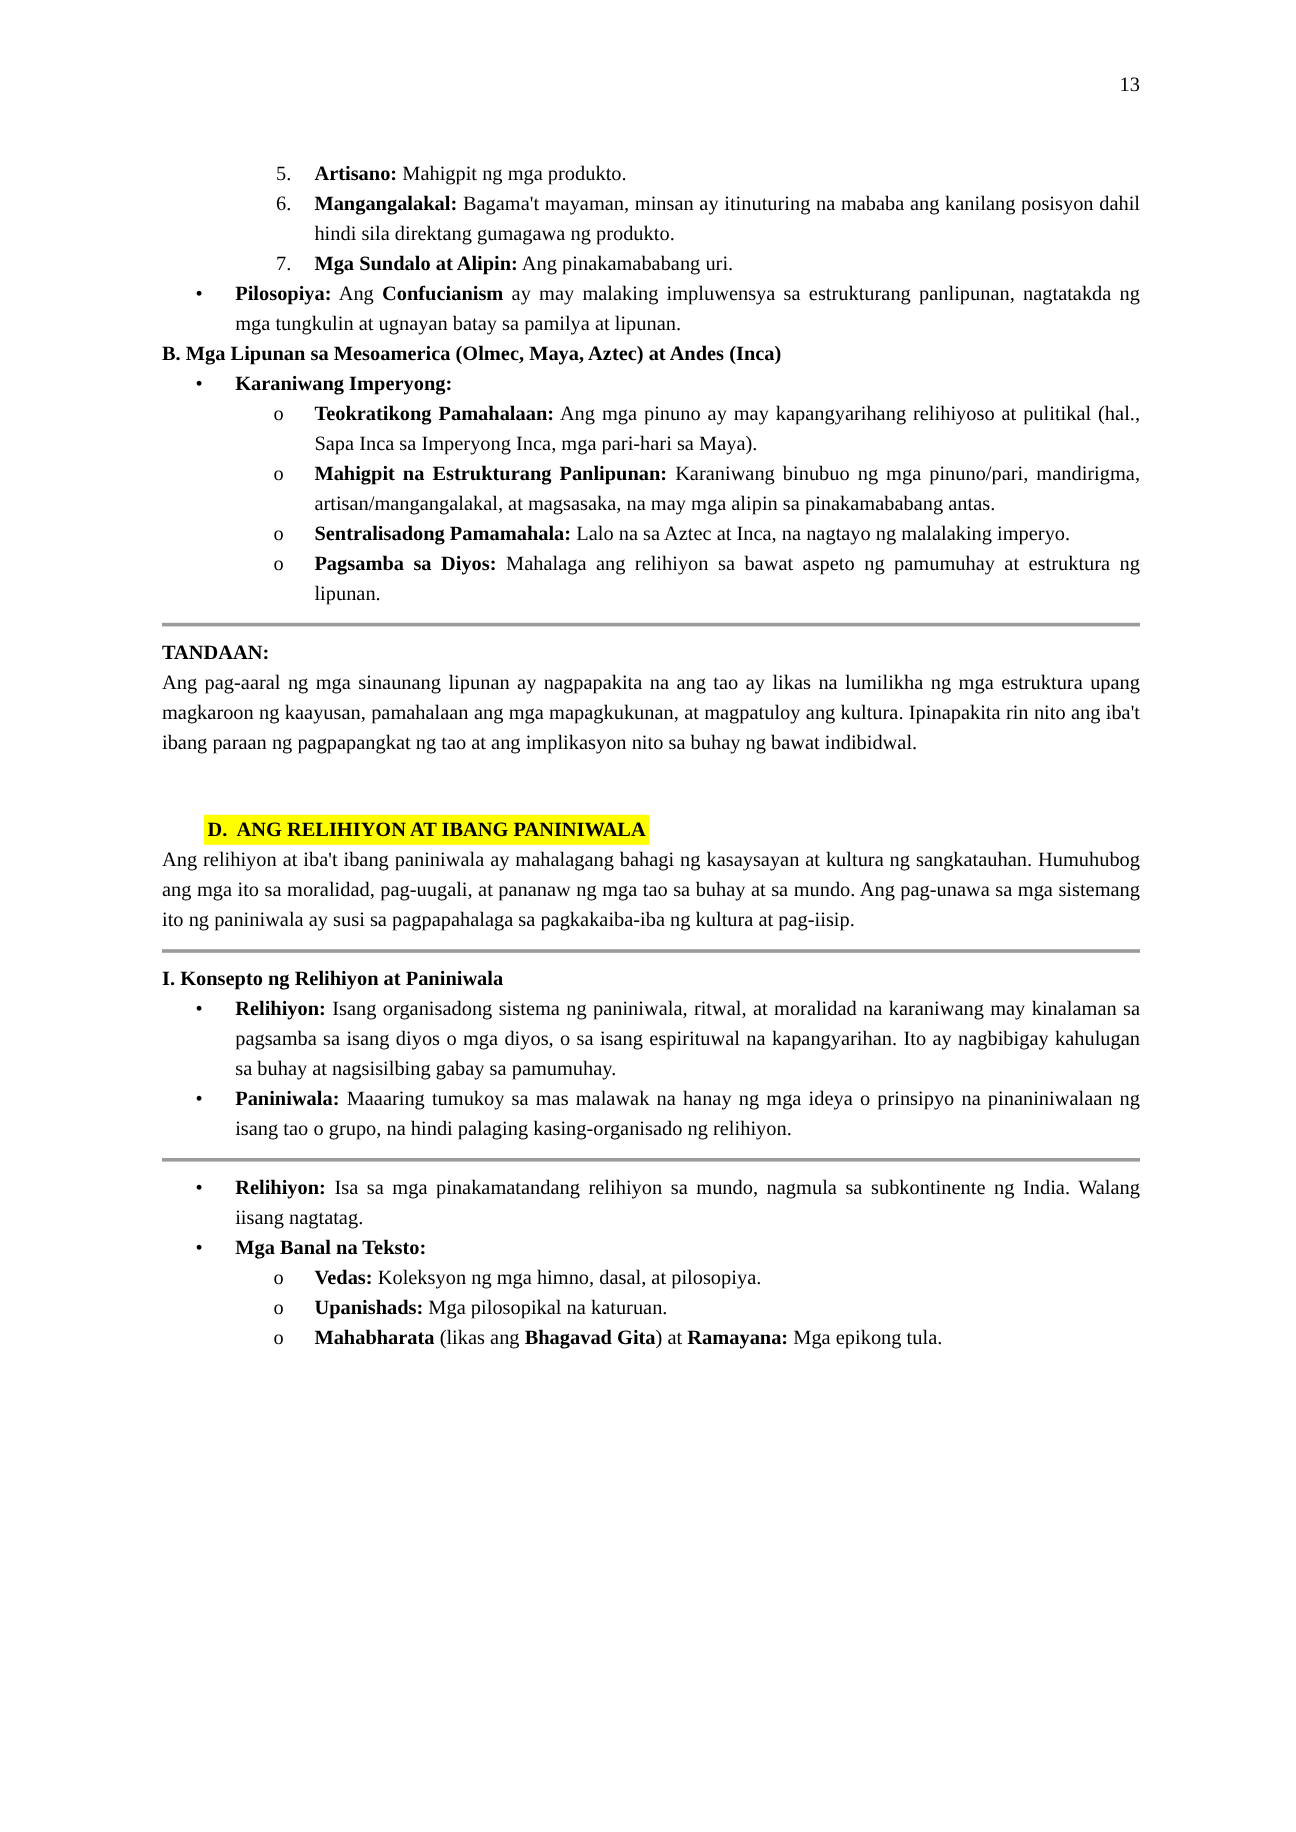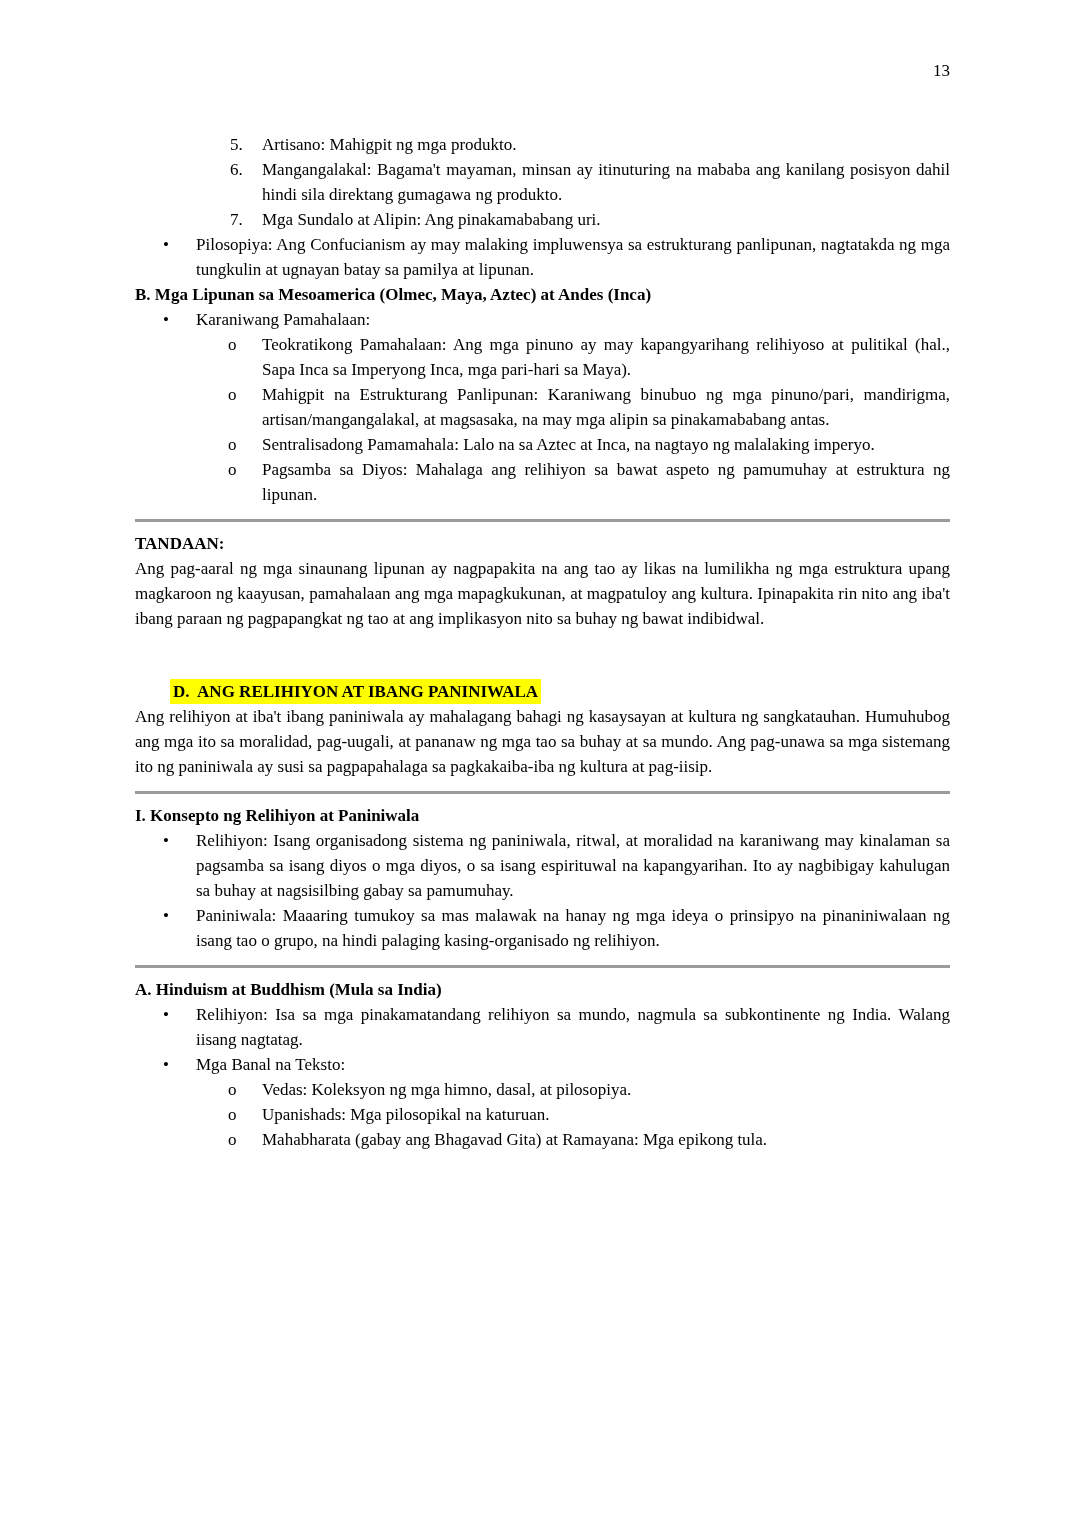--- a/index.html
+++ b/index.html
@@ -36,21 +36,21 @@
   .rule {
     border: 0;
     height: 3px;
     background: var(--divider, #9b9b9b);
     margin: 12px 0 9px 0;
   }
 
   .heading-d { font-weight: bold; margin: 48px 0 0 35px; white-space: pre-wrap; }
   .heading-d .hl { background: var(--highlight, #ffff00); padding: 3px 3px; }
 
-  b { font-weight: normal; }
+  b { font-weight: bold; }
 </style>
 </head>
 <body>
 
 <div class="page">
 
   <div class="page-number">13</div>
 
   <div class="content">
 
@@ -69,21 +69,21 @@
 
     <div class="li b1">
       <span class="marker">•</span>
       <span class="body"><b>Pilosopiya:</b><span> Ang </span><b>Confucianism</b><span> ay may malaking impluwensya sa estrukturang panlipunan, nagtatakda ng mga tungkulin at ugnayan batay sa pamilya at lipunan.</span></span>
     </div>
 
     <div class="heading">B. Mga Lipunan sa Mesoamerica (Olmec, Maya, Aztec) at Andes (Inca)</div>
 
     <div class="li b1">
       <span class="marker">•</span>
-      <span class="body"><b>Karaniwang Pamahalaan:</b></span>
+      <span class="body"><b>Karaniwang Imperyong:</b></span>
     </div>
     <div class="li b2">
       <span class="marker">o</span>
       <span class="body"><b>Teokratikong Pamahalaan:</b><span> Ang mga pinuno ay may kapangyarihang relihiyoso at pulitikal (hal., Sapa Inca sa Imperyong Inca, mga pari-hari sa Maya).</span></span>
     </div>
     <div class="li b2">
       <span class="marker">o</span>
       <span class="body"><b>Mahigpit na Estrukturang Panlipunan:</b><span> Karaniwang binubuo ng mga pinuno/pari, mandirigma, artisan/mangangalakal, at magsasaka, na may mga alipin sa pinakamababang antas.</span></span>
     </div>
     <div class="li b2">
@@ -112,37 +112,36 @@
       <span class="marker">•</span>
       <span class="body"><b>Relihiyon:</b><span> Isang organisadong sistema ng paniniwala, ritwal, at moralidad na karaniwang may kinalaman sa pagsamba sa isang diyos o mga diyos, o sa isang espirituwal na kapangyarihan. Ito ay nagbibigay kahulugan sa buhay at nagsisilbing gabay sa pamumuhay.</span></span>
     </div>
     <div class="li b1">
       <span class="marker">•</span>
       <span class="body"><b>Paniniwala:</b><span> Maaaring tumukoy sa mas malawak na hanay ng mga ideya o prinsipyo na pinaniniwalaan ng isang tao o grupo, na hindi palaging kasing-organisado ng relihiyon.</span></span>
     </div>
 
     <hr class="rule">
 
-    <div class="heading">A. Hinduism at Buddhism (Mula sa India)</div>
 
     <div class="li b1">
       <span class="marker">•</span>
       <span class="body"><b>Relihiyon:</b><span> Isa sa mga pinakamatandang relihiyon sa mundo, nagmula sa subkontinente ng India. Walang iisang nagtatag.</span></span>
     </div>
     <div class="li b1">
       <span class="marker">•</span>
       <span class="body"><b>Mga Banal na Teksto:</b></span>
     </div>
     <div class="li b2">
       <span class="marker">o</span>
       <span class="body"><b>Vedas:</b><span> Koleksyon ng mga himno, dasal, at pilosopiya.</span></span>
     </div>
     <div class="li b2">
       <span class="marker">o</span>
       <span class="body"><b>Upanishads:</b><span> Mga pilosopikal na katuruan.</span></span>
     </div>
     <div class="li b2">
       <span class="marker">o</span>
-      <span class="body"><b>Mahabharata</b><span> (gabay ang </span><b>Bhagavad Gita</b><span>) at </span><b>Ramayana:</b><span> Mga epikong tula.</span></span>
+      <span class="body"><b>Mahabharata</b><span> (likas ang </span><b>Bhagavad Gita</b><span>) at </span><b>Ramayana:</b><span> Mga epikong tula.</span></span>
     </div>
 
   </div>
 </div>
 
 </body></html>

